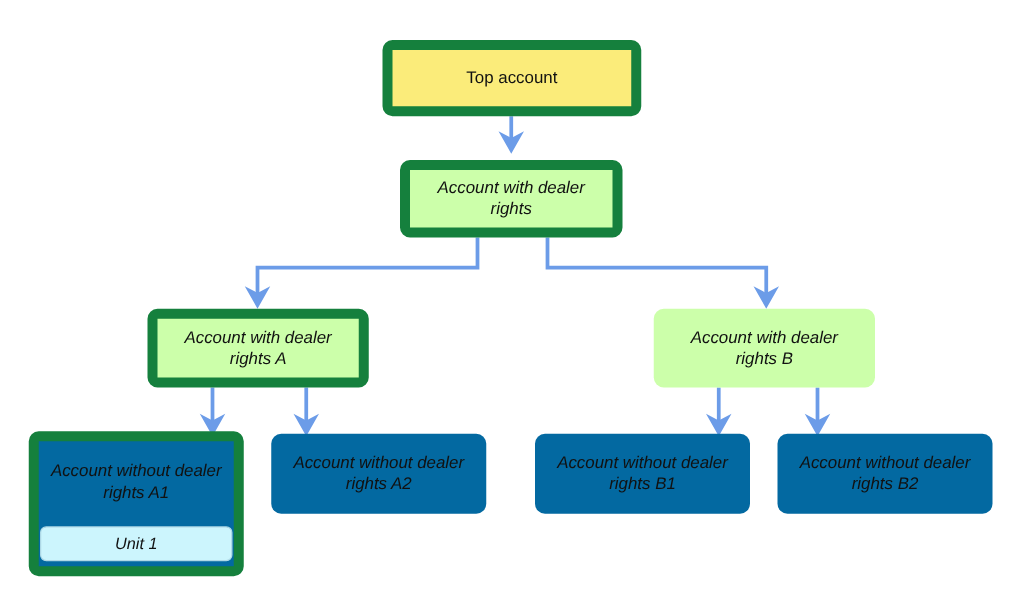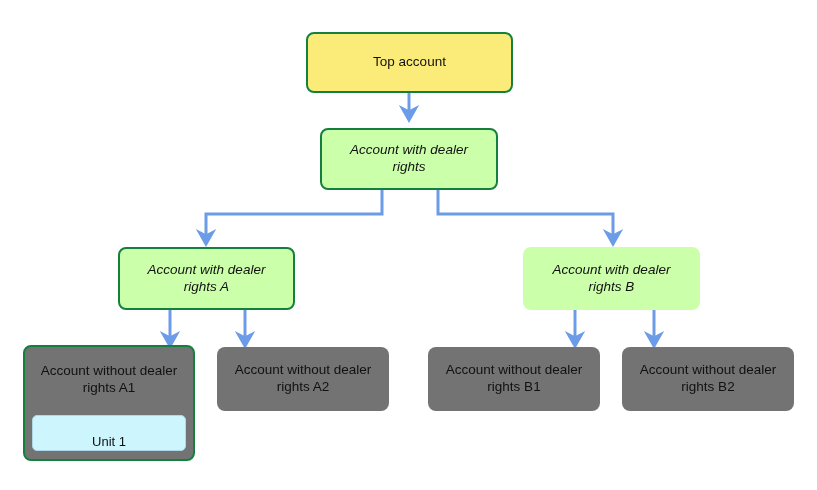--- a/index.html
+++ b/index.html
@@ -40,39 +40,39 @@
     color: #111111;
     font-size: 13.5px;
     padding: 4px 8px;
   }
   .node .label {
     display: block;
     white-space: pre-line;
   }
   .fill-yellow  { background: #fbec7a; }
   .fill-green   { background: #ccffaa; font-style: italic; }
-  .fill-blue    { background: #737373; }
-  .bd-red       { border: 2px solid #15803d; }
+  .fill-blue    { background: #0369a1; font-style: italic; }
+  .bd-red       { border: 8px solid #15803d; }
   .bd-none      { border: none; }
 
   
   .node.stacked {
     justify-content: flex-start;
     padding-top: 16px;
   }
   .unit-chip {
     box-sizing: border-box;
     width: 154px;
     height: 36px;
     margin-top: 18px;
     border: 1px solid #aed8e6;
     border-radius: 5px;
     background: #ccf5fd;
     display: flex;
-    align-items: flex-end;
+    align-items: center;
     justify-content: center;
     font-size: 13px;
     color: #111111;
   }
 </style>
 </head>
 <body>
 
 <div id="canvas">
 

